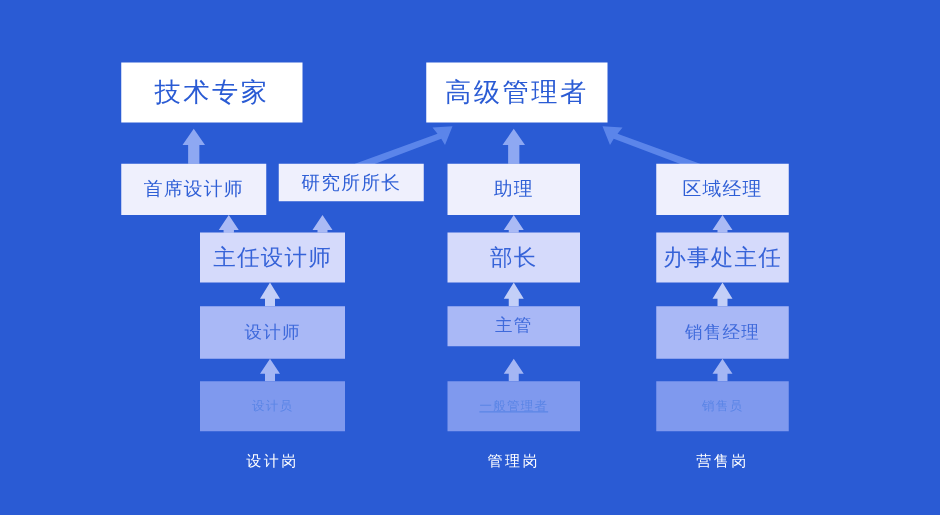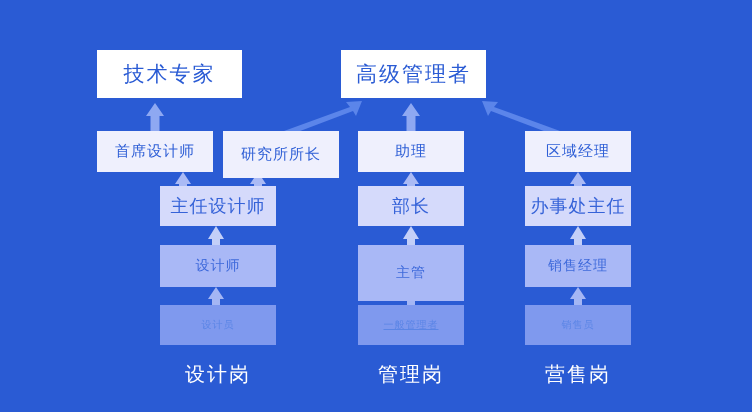--- a/index.html
+++ b/index.html
@@ -51,21 +51,21 @@
   }
   
   .tier-4 {
     background: #7f99ee;
     color: #5b85e6;
     font-size: 10px;
   }
   .col-label {
     position: absolute;
     color: #ffffff;
-    font-size: 20px;
+    font-size: 12px;
     letter-spacing: 2px;
     text-align: center;
     white-space: nowrap;
   }
   .arrows {
     position: absolute;
     left: 0;
     top: 0;
     width: 752px;
     height: 412px;
@@ -142,21 +142,21 @@
   </div>
 
   <div class="node tier-top" style="left: 341px; top: 50px; width: 145px; height: 48px; background: rgb(255, 255, 255); color: rgb(42, 91, 212);">
     <span>高级管理者</span>
   </div>
 
   <div class="node tier-1" style="left: 97px; top: 131px; width: 116px; height: 41px; background: rgb(239, 240, 253); color: rgb(47, 95, 214);">
     <span>首席设计师</span>
   </div>
 
-  <div class="node tier-1" style="left: 223px; top: 131px; width: 116px; height: 47px; background: rgb(239, 240, 253); color: rgb(47, 95, 214);">
+  <div class="node tier-1" style="left: 223px; top: 131px; width: 116px; height: 30px; background: rgb(239, 240, 253); color: rgb(47, 95, 214);">
     <span>研究所所长</span>
   </div>
 
   <div class="node tier-1" style="left: 358px; top: 131px; width: 106px; height: 41px; background: rgb(239, 240, 253); color: rgb(47, 95, 214);">
     <span>助理</span>
   </div>
 
   <div class="node tier-1" style="left: 525px; top: 131px; width: 106px; height: 41px; background: rgb(239, 240, 253); color: rgb(47, 95, 214);">
     <span>区域经理</span>
   </div>
@@ -170,21 +170,21 @@
   </div>
 
   <div class="node tier-2" style="left: 525px; top: 186px; width: 106px; height: 40px; background: rgb(213, 218, 251); color: rgb(54, 99, 216);">
     <span>办事处主任</span>
   </div>
 
   <div class="node tier-3" style="left: 160px; top: 245px; width: 116px; height: 42px; background: rgb(169, 184, 246); color: rgb(63, 106, 219);">
     <span>设计师</span>
   </div>
 
-  <div class="node tier-3" style="left: 358px; top: 245px; width: 106px; height: 56px; background: rgb(169, 184, 246); color: rgb(63, 106, 219);">
+  <div class="node tier-3" style="left: 358px; top: 245px; width: 106px; height: 32px; background: rgb(169, 184, 246); color: rgb(63, 106, 219);">
     <span>主管</span>
   </div>
 
   <div class="node tier-3" style="left: 525px; top: 245px; width: 106px; height: 42px; background: rgb(169, 184, 246); color: rgb(63, 106, 219);">
     <span>销售经理</span>
   </div>
 
   <div class="node tier-4" style="left: 160px; top: 305px; width: 116px; height: 40px; background: rgb(127, 153, 238); color: rgb(91, 133, 230);">
     <span>设计员</span>
   </div>

